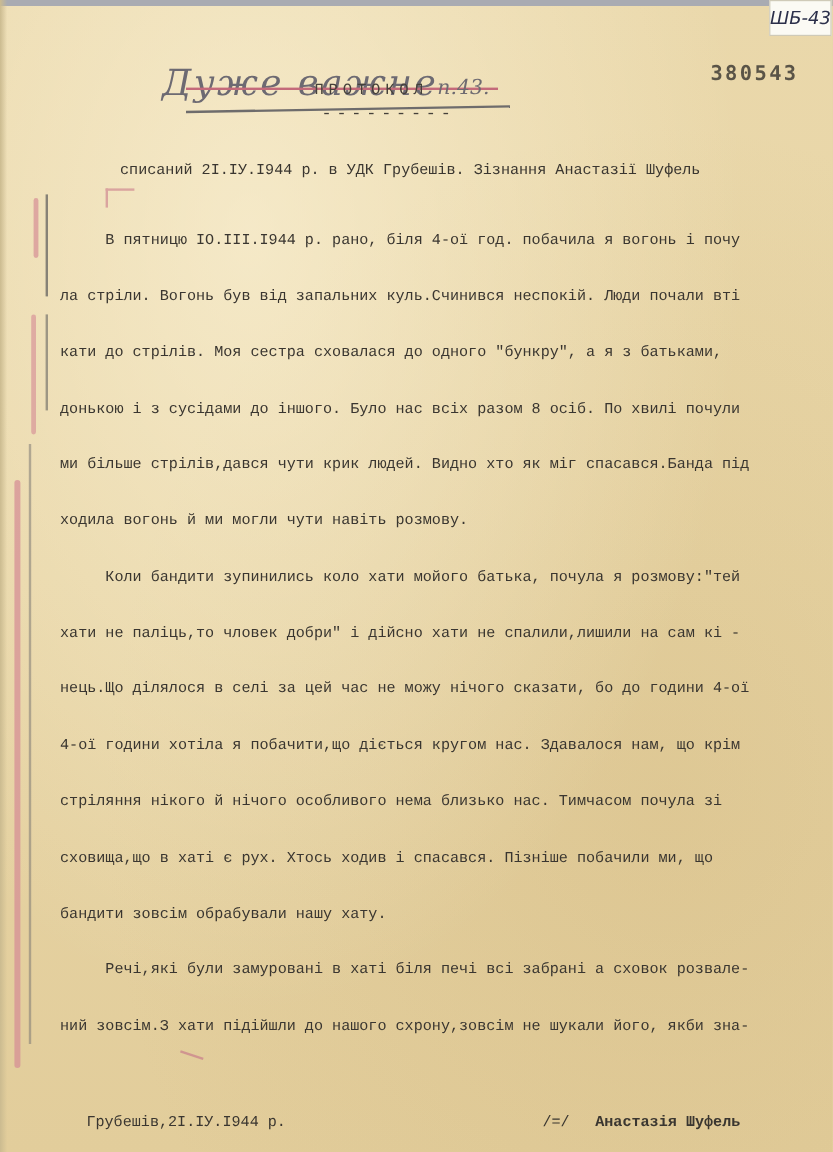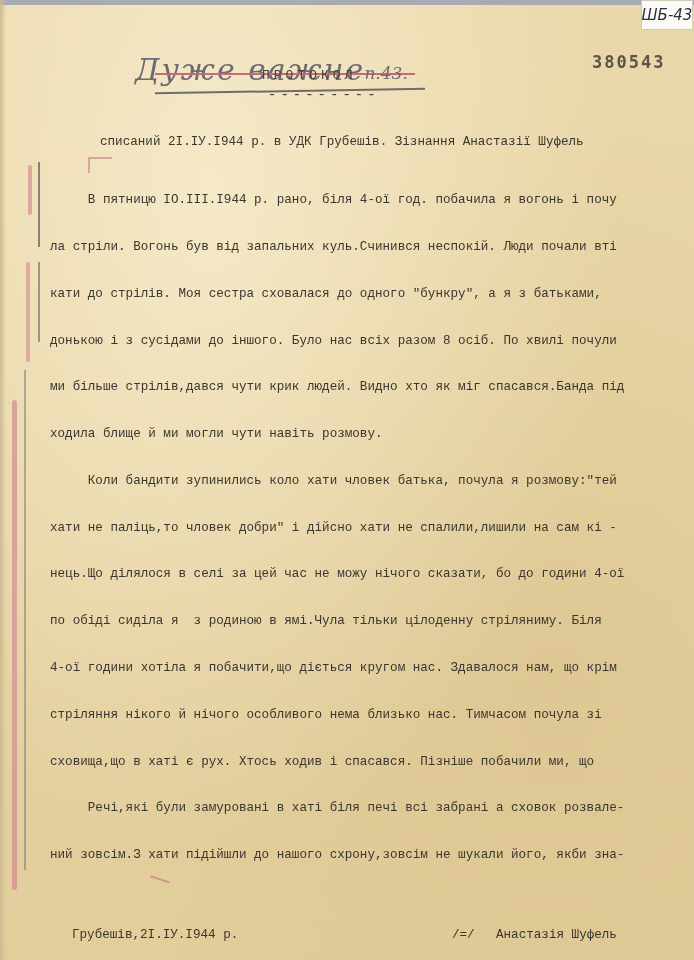--- a/index.html
+++ b/index.html
@@ -102,21 +102,21 @@
     .footer {
       position: absolute; top: 928px; left: 0; width: 694px;
     }
     .footer-place-date {
       position: absolute; left: 72px; top: 0;
     }
     .footer-sign-mark {
       position: absolute; left: 452px; top: 0;
     }
     .footer-signatory {
-      position: absolute; left: 496px; top: 0;
+      position: absolute; left: 496px; top: 0; font-weight: bold;
     }
     .red-check {
       position: absolute; left: 148px; top: 878px; width: 20px; height: 12px;
       border-top: 2px solid #c9828c; transform: rotate(18deg); opacity: 0.75;
     }
     .red-corner-1 {
       position: absolute; left: 88px; top: 157px; width: 22px; height: 14px;
       border-left: 2px solid #d08a92; border-top: 2px solid #d08a92; opacity: 0.7;
     }
   </style>
@@ -154,28 +154,28 @@
   <div class="header-lines typed">
     <span class="line">списаний 2I.IУ.I944 р. в УДК Грубешів. Зізнання Анастазії Шуфель</span>
   </div>
 
   <div class="body-text typed">
     <span class="line">     В пятницю IO.III.I944 р. рано, біля 4-ої год. побачила я вогонь і почу</span>
     <span class="line">ла стріли. Вогонь був від запальних куль.Счинився неспокій. Люди почали вті</span>
     <span class="line">кати до стрілів. Моя сестра сховалася до одного "бункру", а я з батьками,</span>
     <span class="line">донькою і з сусідами до іншого. Було нас всіх разом 8 осіб. По хвилі почули</span>
     <span class="line">ми більше стрілів,дався чути крик людей. Видно хто як міг спасався.Банда під</span>
-    <span class="line">ходила блище й ми могли чути навіть розмову.</span>
-    <span class="line">     Коли бандити зупинились коло хати чловек батька, почула я розмову:"тей</span>
+    <span class="line">ходила вогонь й ми могли чути навіть розмову.</span>
+    <span class="line">     Коли бандити зупинились коло хати мойого батька, почула я розмову:"тей</span>
     <span class="line">хати не паліць,то чловек добри" і дійсно хати не спалили,лишили на сам кі -</span>
     <span class="line">нець.Що ділялося в селі за цей час не можу нічого сказати, бо до години 4-ої</span>
-    <span class="line">по обіді сиділа я  з родиною в ямі.Чула тільки цілоденну стріляниму. Біля</span>
     <span class="line">4-ої години хотіла я побачити,що діється кругом нас. Здавалося нам, що крім</span>
     <span class="line">стріляння нікого й нічого особливого нема близько нас. Тимчасом почула зі</span>
     <span class="line">сховища,що в хаті є рух. Хтось ходив і спасався. Пізніше побачили ми, що</span>
+    <span class="line">бандити зовсім обрабували нашу хату.</span>
     <span class="line">     Речі,які були замуровані в хаті біля печі всі забрані а сховок розвале-</span>
     <span class="line">ний зовсім.З хати підійшли до нашого схрону,зовсім не шукали його, якби зна-</span>
     
     
     
     
     
     
     
     

